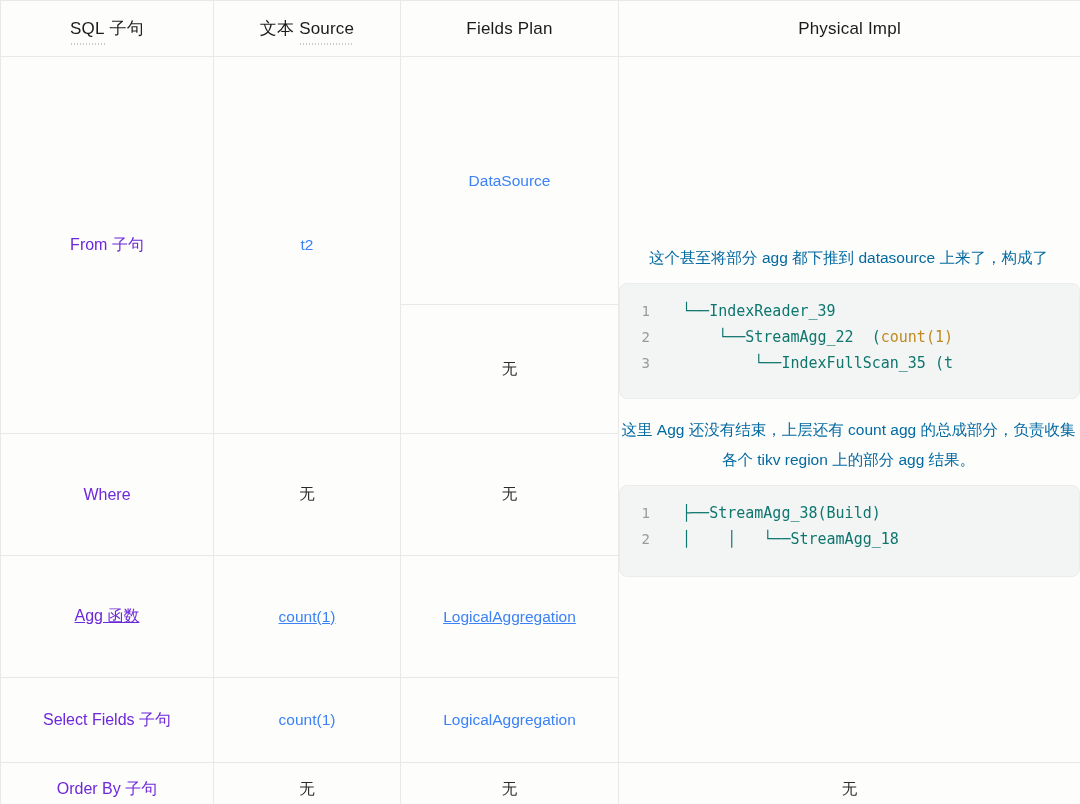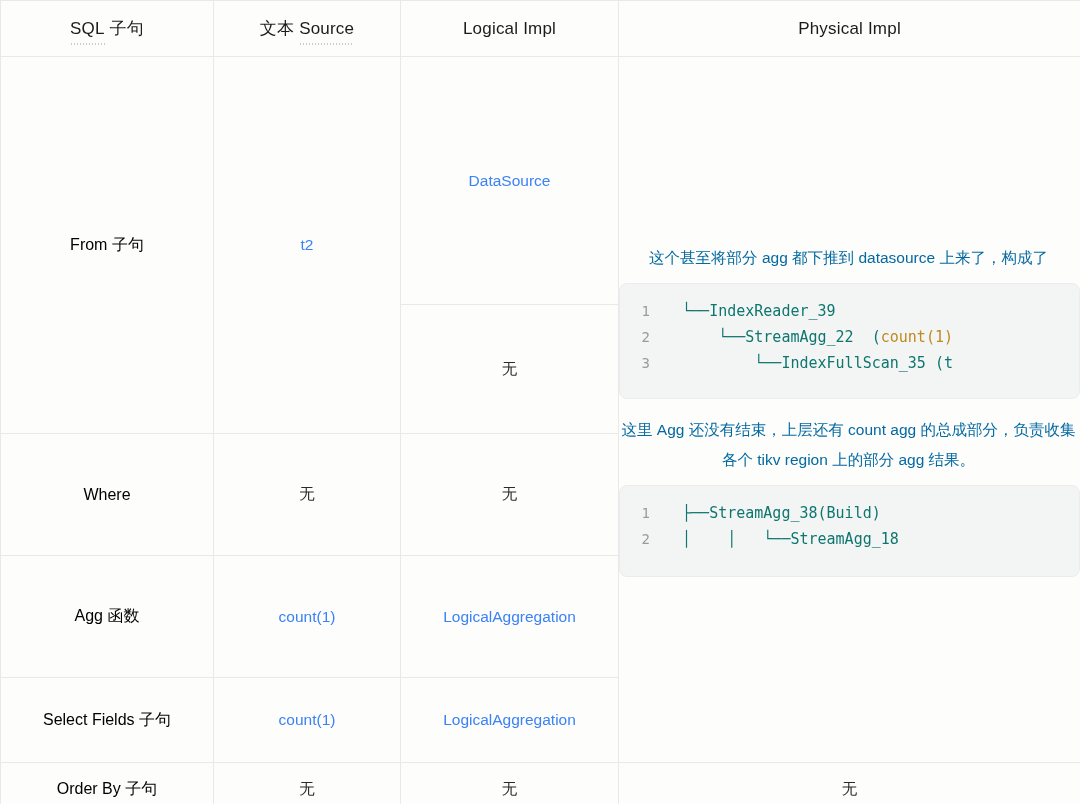--- a/index.html
+++ b/index.html
@@ -72,21 +72,21 @@
     background-image: radial-gradient(circle, #b9b9b9 0.6px, rgba(0,0,0,0) 0.9px);
     background-size: 3px 2px;
     background-repeat: repeat-x;
     opacity: .75;
   }
 
   
   .row-label {
     font-weight: bold;
     font-size: 16px;
-    color: #000000;
+    color: #6d28d9;
   }
 
   .cell-text {
     font-size: 15.5px;
     color: #3b82f6;
   }
 
   .cell-cn {
     font-size: 15.5px;
     color: #2b2b2b;
@@ -95,21 +95,21 @@
   
   .r-from    { height: 248px; }
   .r-where   { height: 122px; }
   .r-agg     { height: 122px; }
   .r-select  { height: 53px; }
   .r-order   { height: 53px; }
 
   .sub-top    { height: 120px; vertical-align: top; padding-top: 19px; }
   .sub-bottom { height: 128px; vertical-align: top; padding-top: 18px; }
 
-  .agg-top { vertical-align: top; padding-top: 22px; }
+  .agg-top { vertical-align: top; padding-top: 22px; text-decoration: underline; }
 
   
   .phys-cell {
     vertical-align: top;
     text-align: left;
     padding: 14px 16px 16px 12px;
   }
 
   .para {
     font-size: 15.5px;
@@ -166,21 +166,21 @@
     </colgroup>
 
     <thead>
       <tr>
         <th>
           <span class="hdr-inner"><span class="annot">SQL</span><span> 子句</span></span>
         </th>
         <th>
           <span class="hdr-inner"><span>文本 </span><span class="annot">Source</span></span>
         </th>
-        <th>Logical Impl</th>
+        <th>Fields Plan</th>
         <th>Physical Impl</th>
       </tr>
     </thead>
 
     <tbody>
 
       <tr class="r-from">
         <td rowspan="2" class="row-label">From 子句</td>
         <td rowspan="2" class="cell-text">t2</td>
         <td class="cell-text sub-top">DataSource</td>

